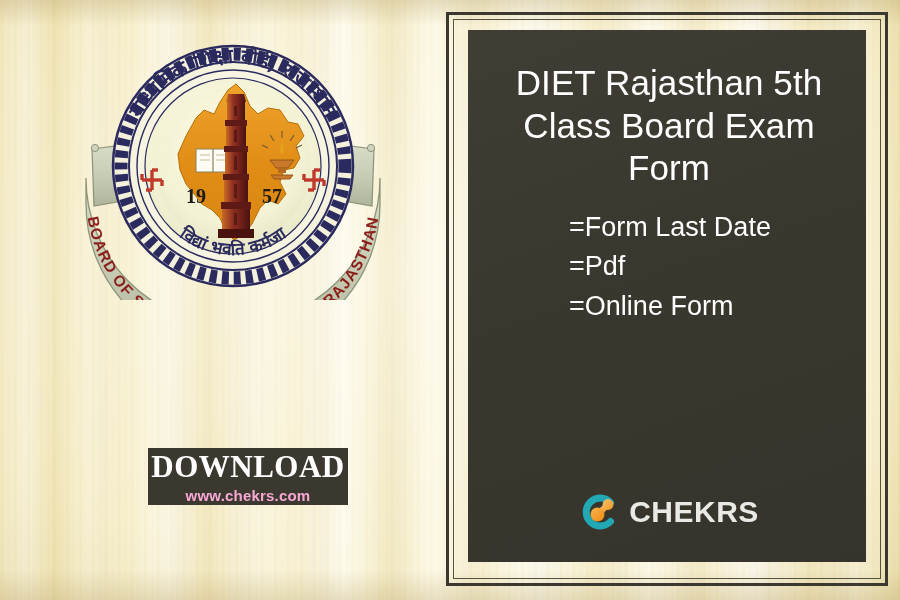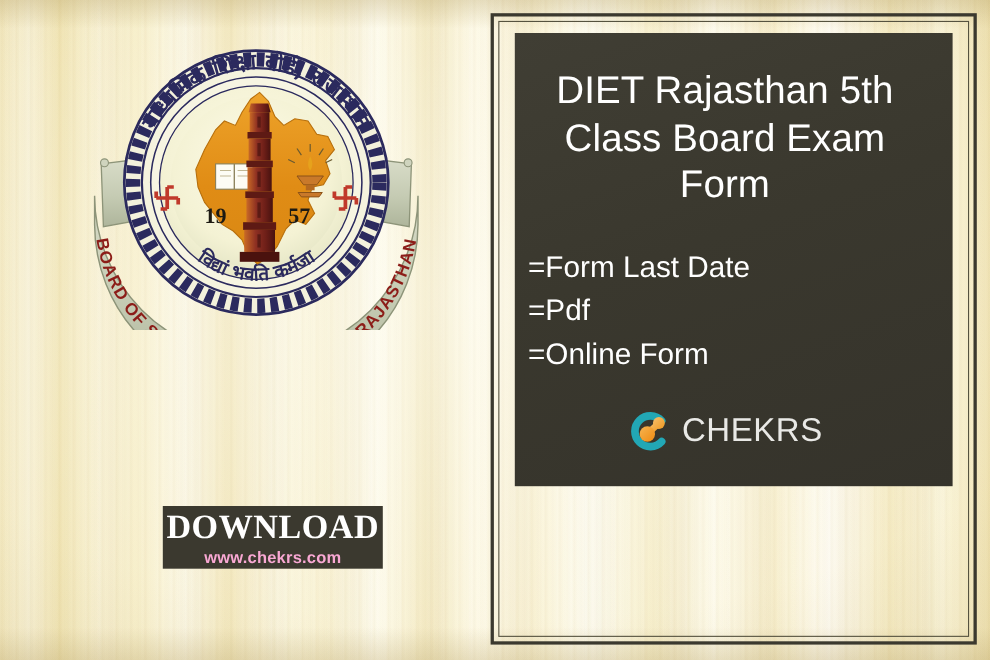--- a/index.html
+++ b/index.html
@@ -93,41 +93,42 @@
     inset: 4px;
     border: 1px solid #55523f;
     pointer-events: none;
   }
 
   #dark-panel {
     position: absolute;
     left: 468px;
     top: 30px;
     width: 398px;
-    height: 412px;
+    height: 532px;
     background: linear-gradient(160deg, #403e34 0%, #3a382e 45%, #35332b 100%);
     box-sizing: border-box;
-    padding: 22px 26px 18px 10px;
+    padding: 22px 26px 18px 30px;
     display: flex;
     flex-direction: column;
+    align-items: center;
   }
 
   #panel-title {
     color: #ffffff;
     font-size: 35px;
     line-height: 1.22;
     text-align: center;
     font-weight: 400;
     letter-spacing: .1px;
     margin: 10px 0 0 0;
     white-space: pre-line;
   }
 
   #panel-bullets {
-    margin-top: 34px;
+    margin-top: 18px;
     padding: 0 0 0 2px;
     list-style: none;
   }
   #panel-bullets li {
     color: #ffffff;
     font-size: 27px;
     line-height: 1.46;
     font-weight: 400;
     white-space: nowrap;
   }
@@ -144,30 +145,30 @@
   }
   #brand-mark {
     width: 40px;
     height: 40px;
     flex: 0 0 auto;
     display: block;
   }
   #brand-word {
     color: #e9e9e6;
     font-size: 30px;
-    font-weight: 400;
+    font-weight: 700;
     letter-spacing: .5px;
     line-height: 1;
   }
 
   
   #download-badge {
     position: absolute;
     left: 148px;
-    top: 460px;
+    top: 448px;
     width: 200px;
     height: 57px;
     background: #3b392f;
     display: flex;
     flex-direction: column;
     align-items: center;
     justify-content: center;
   }
   #download-word {
     font-family: "Liberation Serif", serif;

